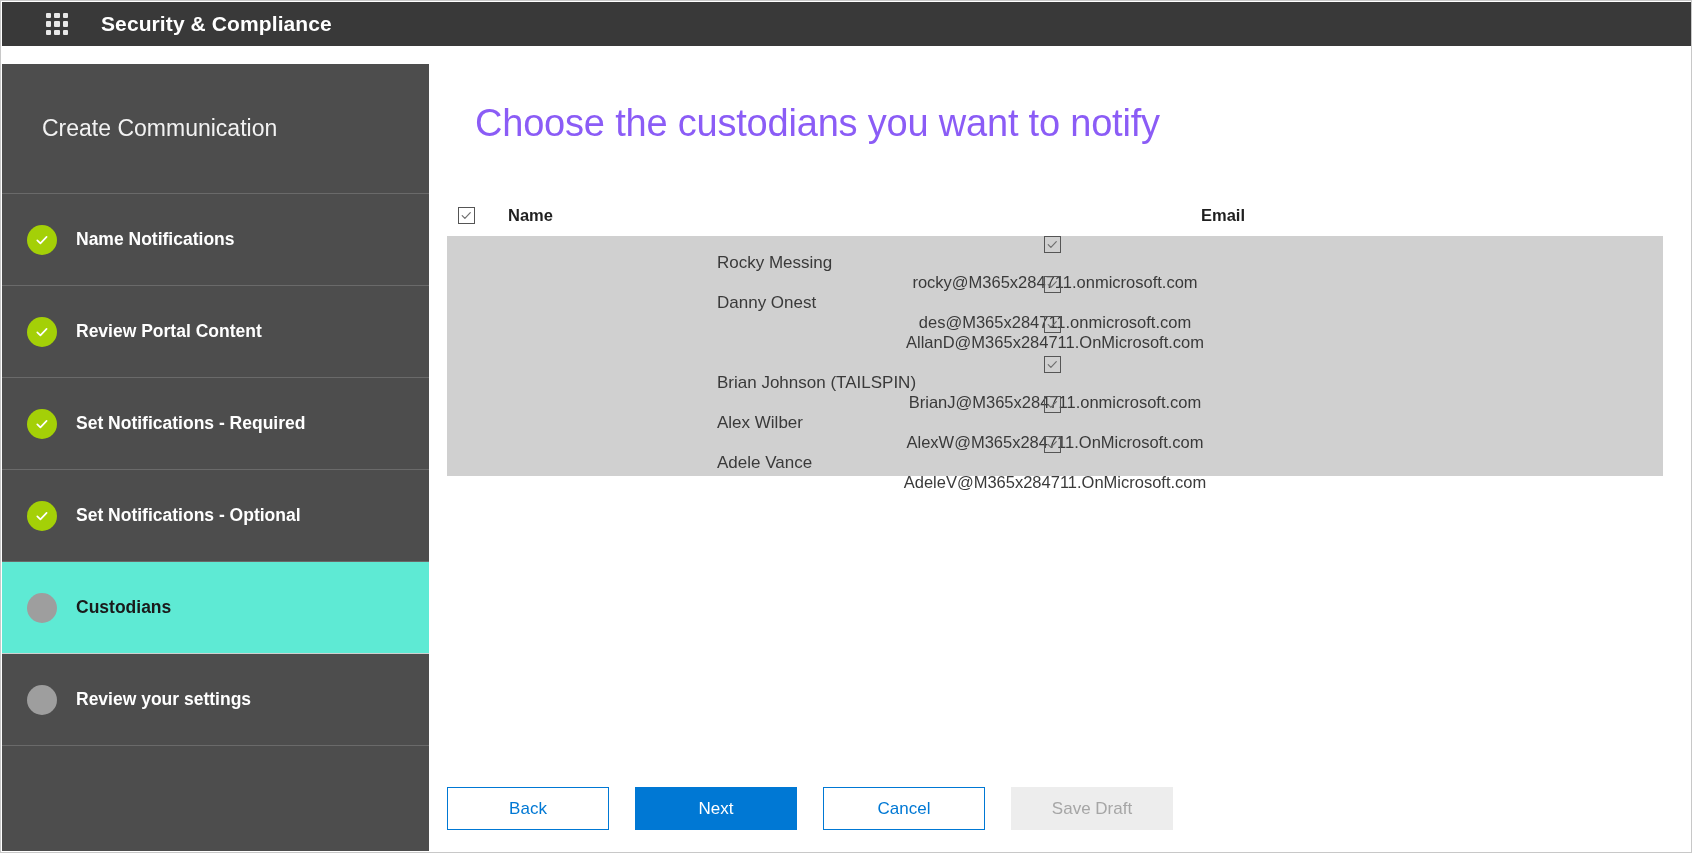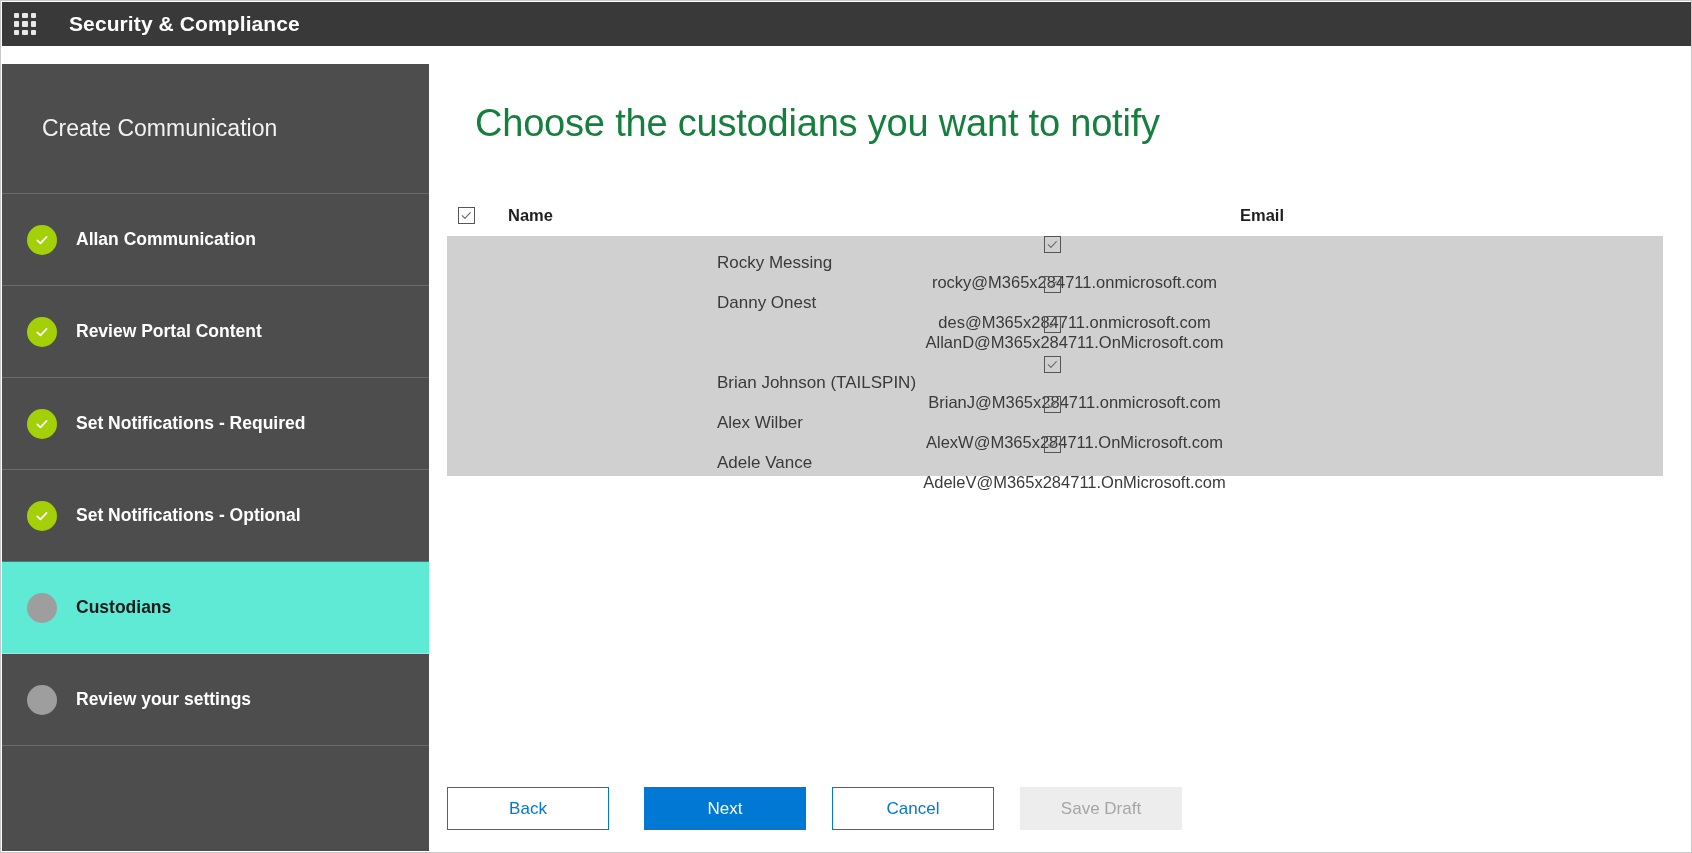--- a/index.html
+++ b/index.html
@@ -24,20 +24,21 @@
   
   #suite-bar {
     position: absolute;
     left: 1px; top: 1px;
     width: 1690px;
     height: 44px;
     background: #393939;
     display: flex;
     align-items: center;
     box-sizing: border-box;
+    padding-left: 32px;
   }
   #waffle {
     width: 46px;
     height: 61px;
     display: flex;
     align-items: center;
     justify-content: center;
     cursor: pointer;
     flex: 0 0 auto;
   }
@@ -135,21 +136,21 @@
     bottom: 1px;
     background: #ffffff;
     box-sizing: border-box;
   }
   #page-title {
     position: absolute;
     left: 46px;
     top: 38px;
     font-size: 38px;
     font-weight: 300;
-    color: #15803d;
+    color: #8b5cf6;
     letter-spacing: -0.2px;
     white-space: nowrap;
   }
 
   
   #custodian-table {
     position: absolute;
     left: 18px;
     top: 130px;
     width: 1216px;
@@ -197,21 +198,20 @@
     color: #3a3a3a;
     padding-left: 17px;
     box-sizing: border-box;
     white-space: nowrap;
   }
   .cell-email {
     flex: 1 1 auto;
     font-size: 16.5px;
     color: #3a3a3a;
     white-space: nowrap;
-    margin-left: 39px;
   }
   .tbl-head .cell-name,
   .tbl-head .cell-email {
     font-weight: bold;
     color: #1f1f1f;
     font-size: 16.5px;
   }
 
   
   #footer-actions {
@@ -237,21 +237,20 @@
   }
   .btn-outline {
     background: #ffffff;
     border: 1.6px solid #0078d4;
     color: #0078d4;
   }
   .btn-primary {
     background: #0078d4;
     border: 1.6px solid #0078d4;
     color: #ffffff;
-    margin-left: 9px;
   }
   .btn-disabled {
     background: #ededed;
     border: 1.6px solid #ededed;
     color: #a6a6a6;
     cursor: default;
   }
 </style>
 </head>
 <body>
@@ -277,21 +276,21 @@
 
   <div id="wizard-rail">
     <div id="rail-heading">Create Communication</div>
 
     <div class="step">
       <span class="step-bullet done">
         <svg width="16" height="16" viewBox="0 0 16 16">
             <path d="M3.3 8.3l3.1 3.1 6.2-6.6" fill="none" stroke="#ffffff" stroke-width="1.7" stroke-linecap="round" stroke-linejoin="round"></path>
           </svg>
       </span>
-      <span class="step-label">Allan Communication</span>
+      <span class="step-label">Name Notifications</span>
     </div>
 
     <div class="step">
       <span class="step-bullet done">
         <svg width="16" height="16" viewBox="0 0 16 16">
             <path d="M3.3 8.3l3.1 3.1 6.2-6.6" fill="none" stroke="#ffffff" stroke-width="1.7" stroke-linecap="round" stroke-linejoin="round"></path>
           </svg>
       </span>
       <span class="step-label">Review Portal Content</span>
     </div>

